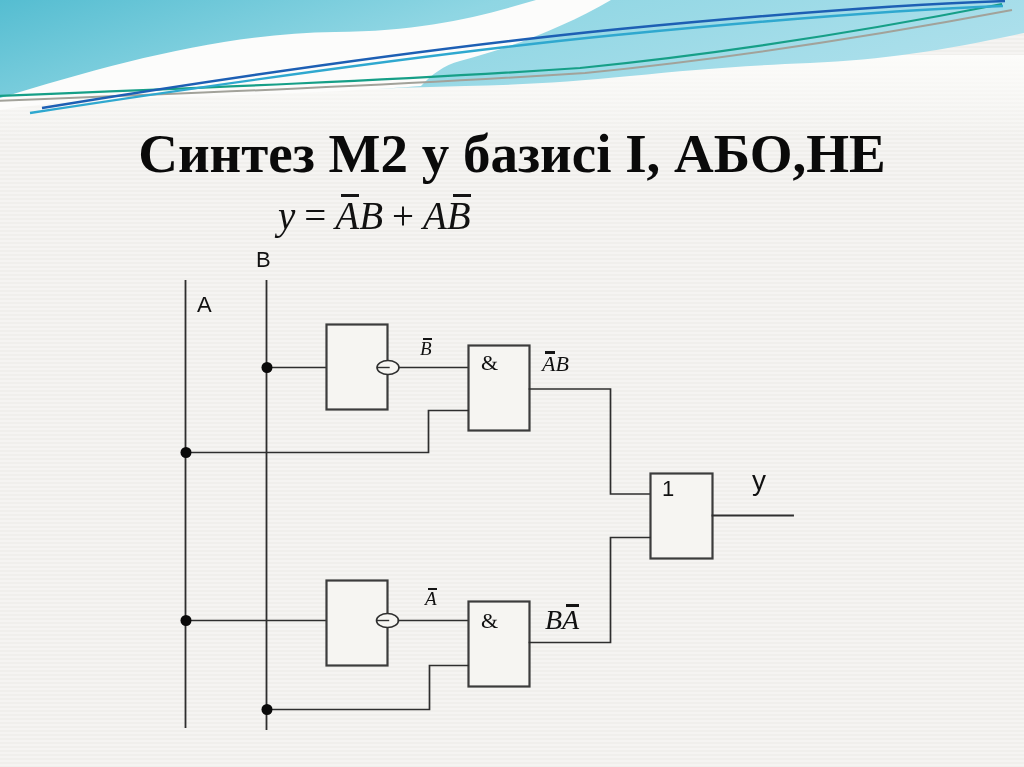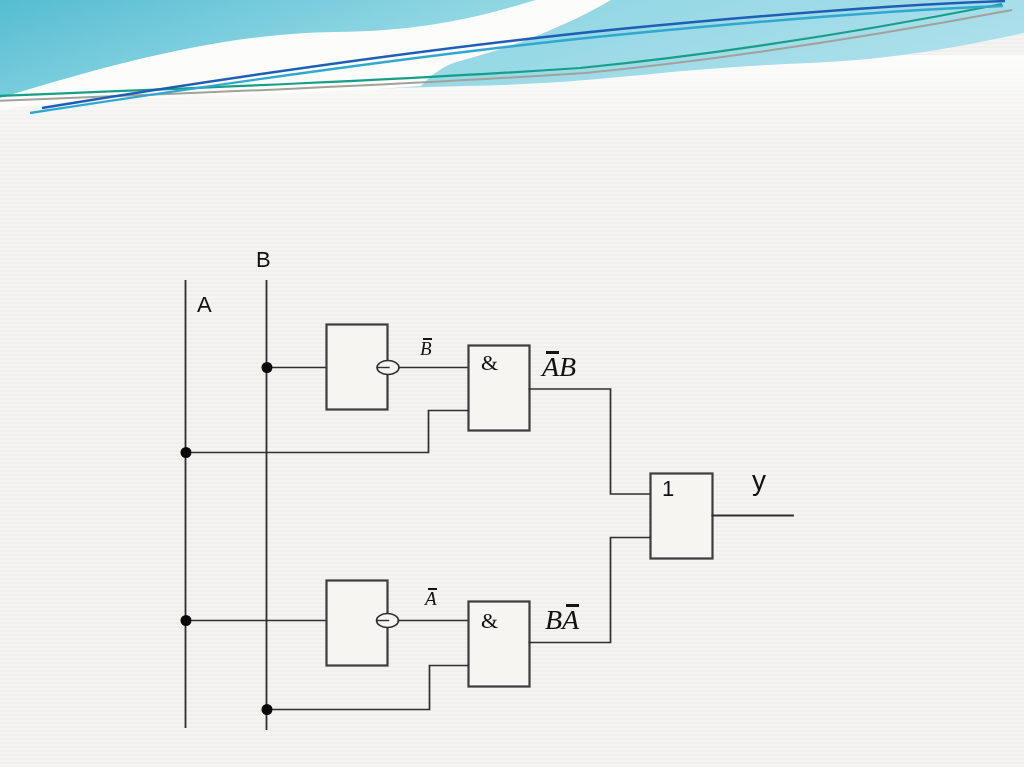--- a/index.html
+++ b/index.html
@@ -44,21 +44,21 @@
   .sans  { font-family:"Liberation Sans", sans-serif; }
   .serif { font-family:"Liberation Serif", serif; }
   .it    { font-style:italic; }
 
   #lbl-bus-b   { left:256px; top:249px; font-size:22px; }
   #lbl-bus-a   { left:197px; top:294px; font-size:22px; }
   #lbl-not-b   { left:420px; top:339px; font-size:19px; }
   #lbl-not-a   { left:425px; top:589px; font-size:19px; }
   #lbl-amp-top { left:481px; top:352px; font-size:22px; }
   #lbl-amp-bot { left:481px; top:610px; font-size:22px; }
-  #lbl-prod-top{ left:542px; top:353px; font-size:28px; }
+  #lbl-prod-top{ left:542px; top:353px; font-size:22px; }
   #lbl-prod-bot{ left:545px; top:606px; font-size:28px;font-style:italic; }
   #lbl-or      { left:662px; top:478px; font-size:22px; }
   #lbl-out     { left:752px; top:467px; font-size:28px; }
 </style>
 </head>
 <body>
 
 <div class="slide">
 
   <svg class="header-wave" width="1024" height="150" viewBox="0 0 1024 150">
@@ -78,21 +78,25 @@
          C570,82 520,85 465,86 C420,87 370,89 300,91 C200,94 90,96 0,98 Z" fill="url(#tealGrad)"></path>
     <path d="M0,98 C110,64 225,33 335,32 C425,31 478,17 536,0 L611,0
          C566,26 514,47 460,61 C444,65 431,75 421,86
          C360,91 250,95 150,98 C85,100 38,104 0,110 Z" fill="#fcfcfb"></path>
     <path d="M-5,101 C200,93 400,85 585,73 C745,57 900,31 1012,10" fill="none" stroke="#a2a29a" stroke-width="2"></path>
     <path d="M-5,96 C200,88 400,80 580,68 C740,52 890,26 1002,4" fill="none" stroke="#169f87" stroke-width="2.2"></path>
     <path d="M30,113 C245,80 435,53 616,35 C792,18 918,9 1003,6" fill="none" stroke="#2fa8cf" stroke-width="2.4"></path>
     <path d="M42,108 C250,74 440,47 620,29 C795,12 920,4 1005,1" fill="none" stroke="#1d5fb4" stroke-width="2.4"></path>
   </svg>
 
+  <h1 class="title">Синтез М2 у базисі І, АБО,НЕ</h1>
 
+  <div class="formula">
+    <span>y</span><span class="op">=</span><span class="bar">A</span><span>B</span><span class="op">+</span><span>A</span><span class="bar">B</span>
+  </div>
 
   <svg class="circuit-svg" width="1024" height="767" viewBox="0 0 1024 767" fill="none" stroke-linecap="square">
 
     <line x1="185.5" y1="281" x2="185.5" y2="727" stroke="#2e2e2e" stroke-width="1.8"></line>
     <line x1="266.5" y1="281" x2="266.5" y2="729" stroke="#2e2e2e" stroke-width="1.8"></line>
 
     <line x1="267" y1="367.5" x2="326" y2="367.5" stroke="#2e2e2e" stroke-width="1.7"></line>
     <rect x="326.5" y="324.5" width="61" height="85" fill="#f6f5f2" stroke="#3c3c3c" stroke-width="2.2"></rect>
     <ellipse cx="388" cy="367.5" rx="11" ry="7" fill="#f6f5f2" stroke="#2f2f2f" stroke-width="1.6"></ellipse>
     <line x1="377.5" y1="367.5" x2="389" y2="367.5" stroke="#2f2f2f" stroke-width="1.4"></line>

